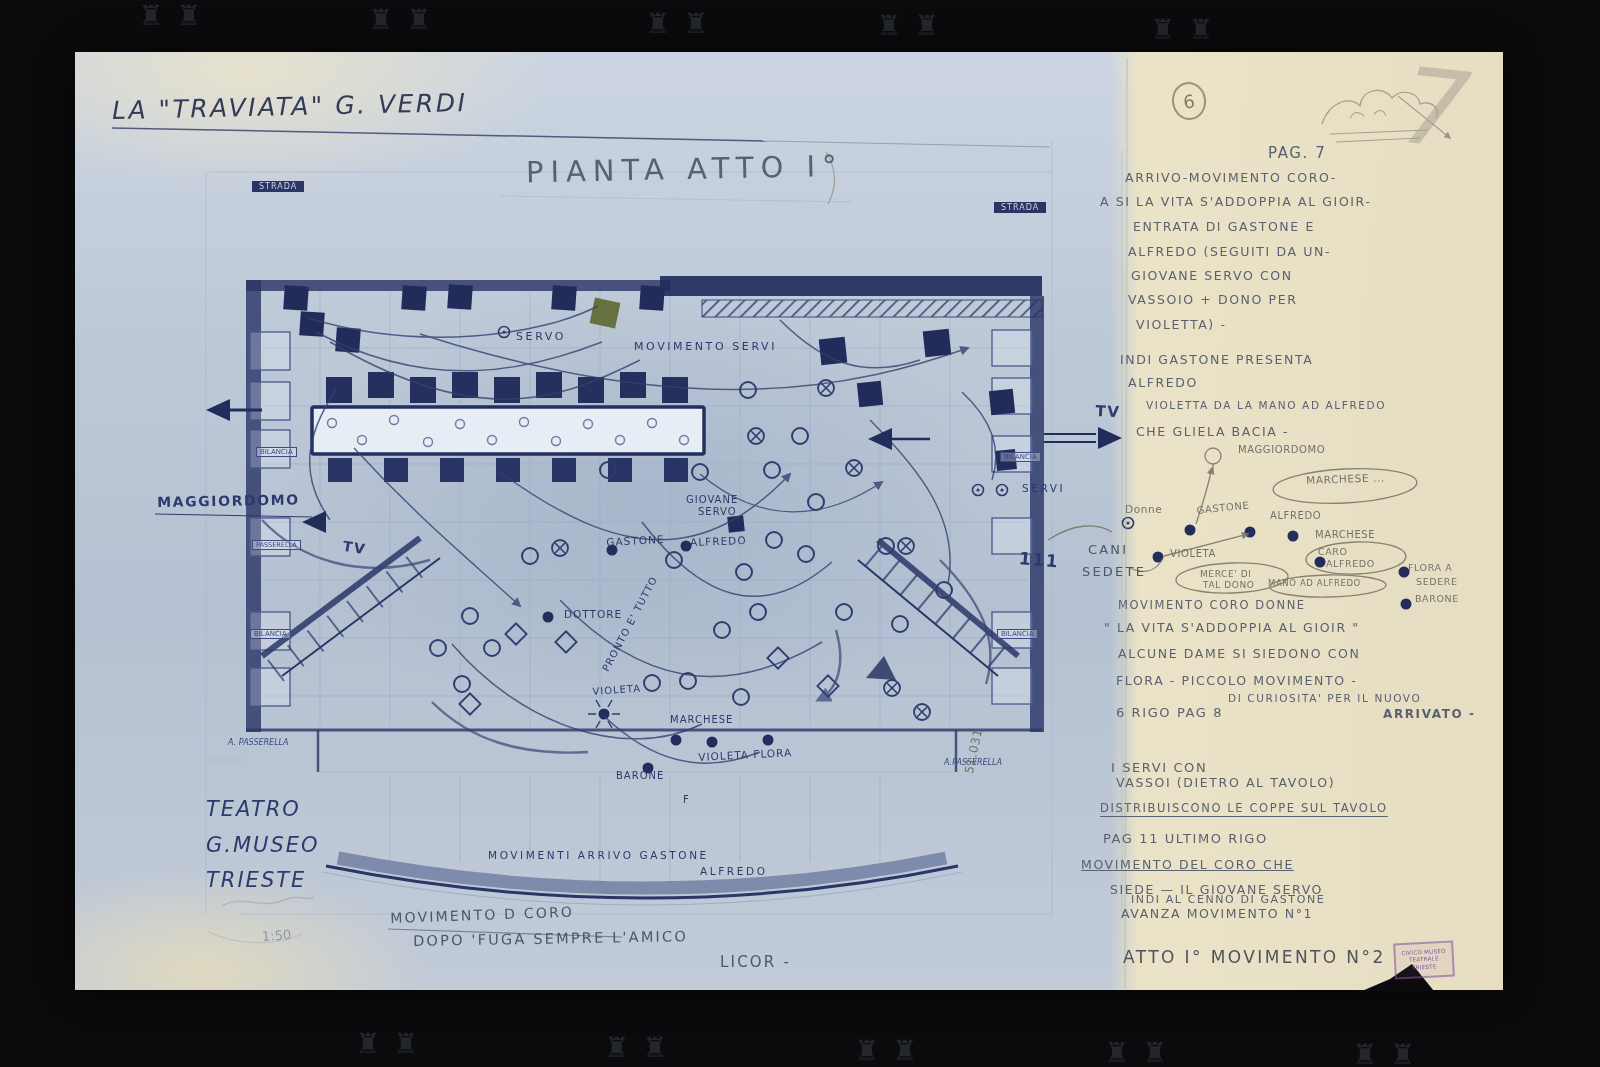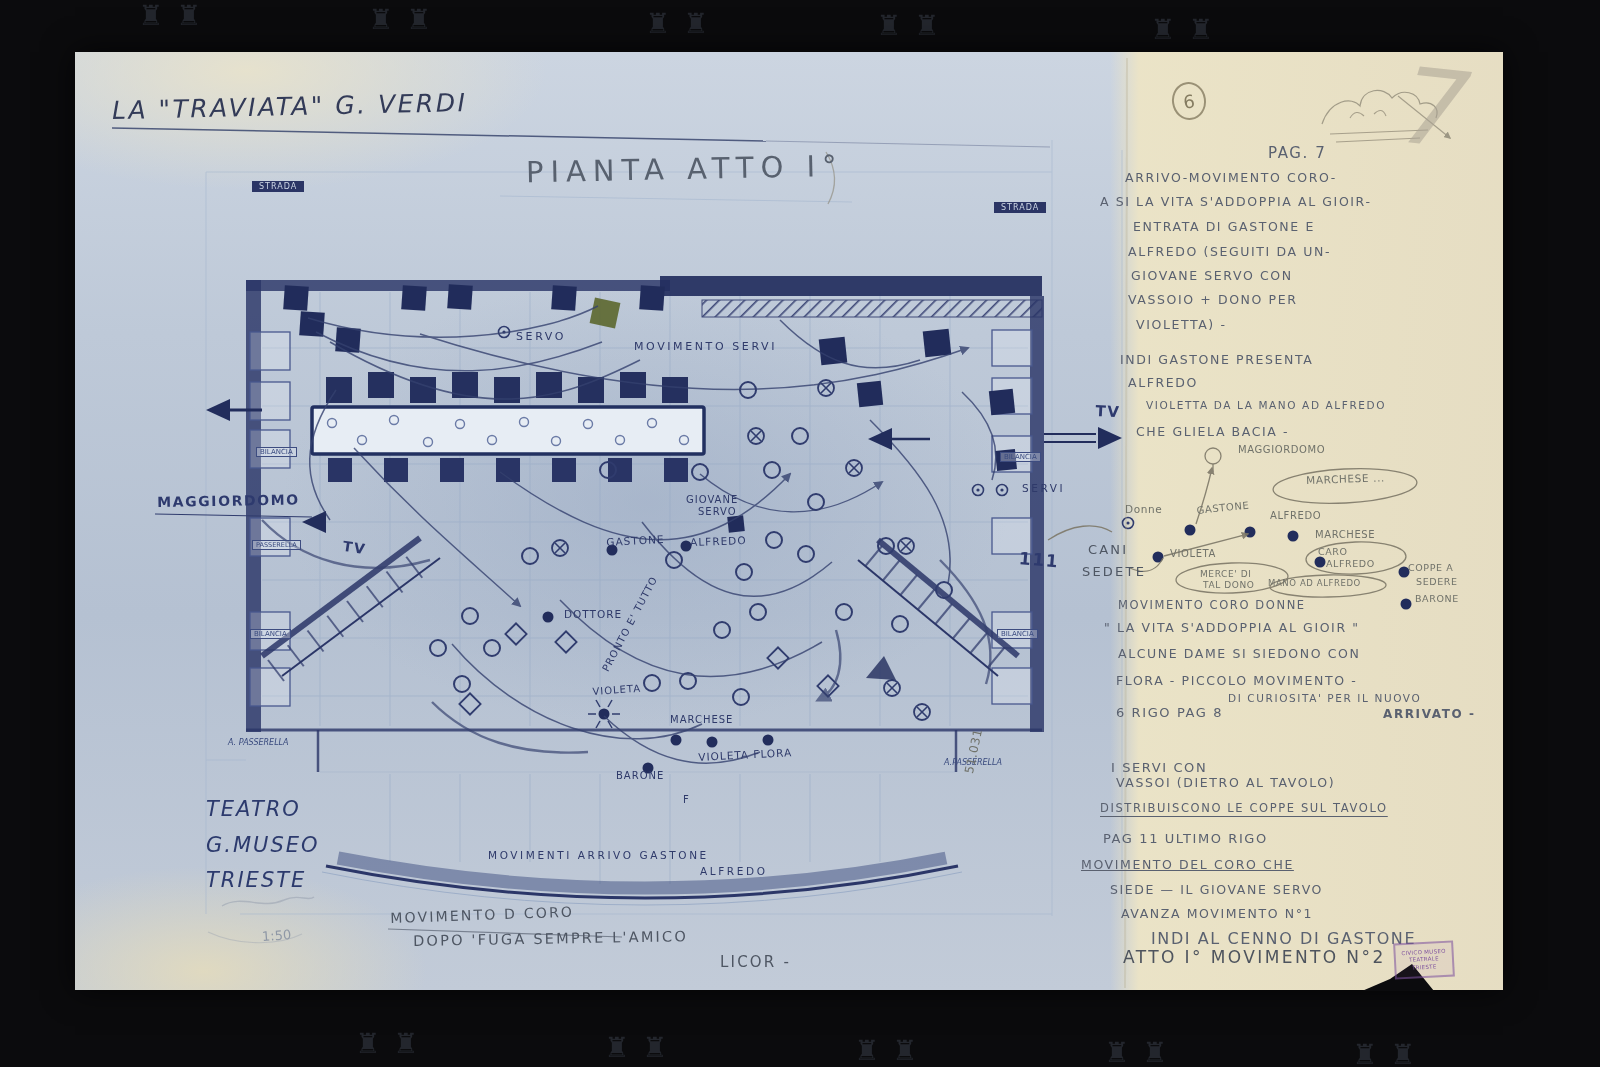--- a/index.html
+++ b/index.html
@@ -402,21 +402,21 @@
       <span class="lbl pencil" style="left: 1270px; top: 510px; font-size: 10px;">ALFREDO</span>
       <span class="lbl pencil" style="left: 1315px; top: 529px; font-size: 10px;">MARCHESE</span>
       <span class="lbl pencilbig" style="left: 1088px; top: 542px; font-size: 13px;">CANI</span>
       <span class="lbl pencilbig" style="left: 1082px; top: 564px; font-size: 13px;">SEDETE</span>
       <span class="lbl pencil" style="left: 1170px; top: 548px; font-size: 10px;">VIOLETA</span>
       <span class="lbl pencil" style="left: 1318px; top: 546px; font-size: 9.5px;">CARO</span>
       <span class="lbl pencil" style="left: 1326px; top: 558px; font-size: 9.5px;">ALFREDO</span>
       <span class="lbl pencil" style="left: 1200px; top: 569px; font-size: 9px;">MERCE' DI</span>
       <span class="lbl pencil" style="left: 1203px; top: 580px; font-size: 9px;">TAL DONO</span>
       <span class="lbl pencil" style="left: 1268px; top: 578px; font-size: 8.5px;">MANO AD ALFREDO</span>
-      <span class="lbl pencil" style="left: 1408px; top: 562px; font-size: 9.5px;">COPPE A</span>
+      <span class="lbl pencil" style="left: 1408px; top: 562px; font-size: 9.5px;">FLORA A</span>
       <span class="lbl pencil" style="left: 1416px; top: 576px; font-size: 9.5px;">SEDERE</span>
       <span class="lbl pencil" style="left: 1415px; top: 593px; font-size: 9.5px;">BARONE</span>
     </div>
   <div id="notes" class="layer">
       <span class="note" style="left: 1268px; top: 144px; font-size: 15px;">PAG. 7</span>
       <span class="note" style="left: 1125px; top: 170px;">ARRIVO-MOVIMENTO CORO-</span>
       <span class="note" style="left: 1100px; top: 194px;">A SI LA VITA S'ADDOPPIA AL GIOIR-</span>
       <span class="note" style="left: 1133px; top: 219px;">ENTRATA DI GASTONE E</span>
       <span class="note" style="left: 1128px; top: 244px;">ALFREDO (SEGUITI DA UN-</span>
       <span class="note" style="left: 1131px; top: 268px;">GIOVANE SERVO CON</span>
@@ -433,21 +433,21 @@
       <span class="note" style="left: 1228px; top: 692px; font-size: 10.5px;">DI CURIOSITA' PER IL NUOVO</span>
       <span class="note" style="left: 1116px; top: 705px; font-size: 13px;">6 RIGO PAG 8</span>
       <span class="note" style="left: 1383px; top: 707px; font-size: 12px; font-weight: bold;">ARRIVATO -</span>
       <span class="note" style="left: 1111px; top: 752px; font-size: 13px; margin-top: 8px;">I SERVI CON</span>
       <span class="note" style="left: 1116px; top: 775px;">VASSOI (DIETRO AL TAVOLO)</span>
       <span class="note u" style="left: 1100px; top: 801px; font-size: 11.5px;">DISTRIBUISCONO LE COPPE SUL TAVOLO</span>
       <span class="note" style="left: 1103px; top: 831px; font-size: 13px;">PAG 11  ULTIMO RIGO</span>
       <span class="note" style="left: 1081px; top: 857px; text-decoration: underline;">MOVIMENTO DEL CORO CHE</span>
       <span class="note" style="left: 1110px; top: 882px;">SIEDE — IL GIOVANE SERVO</span>
       <span class="note" style="left: 1121px; top: 906px;">AVANZA MOVIMENTO N°1</span>
-      <span class="note" style="left: 1131px; top: 929px; font-size: 16px; margin-left: 20px;">INDI AL CENNO DI GASTONE</span>
+      <span class="note" style="left: 1131px; top: 893px; font-size: 11px;">INDI AL CENNO DI GASTONE</span>
       <span class="note big" style="left: 1123px; top: 947px;">ATTO I° MOVIMENTO N°2</span>
     </div>
 
   <div class="doc-title">LA "TRAVIATA"  G. VERDI</div>
   <div class="plan-title">PIANTA ATTO I°</div>
   <div class="circled-6">6</div>
   <div class="corner-7">7</div>
 
   <div class="theater">
     <div>TEATRO</div>

